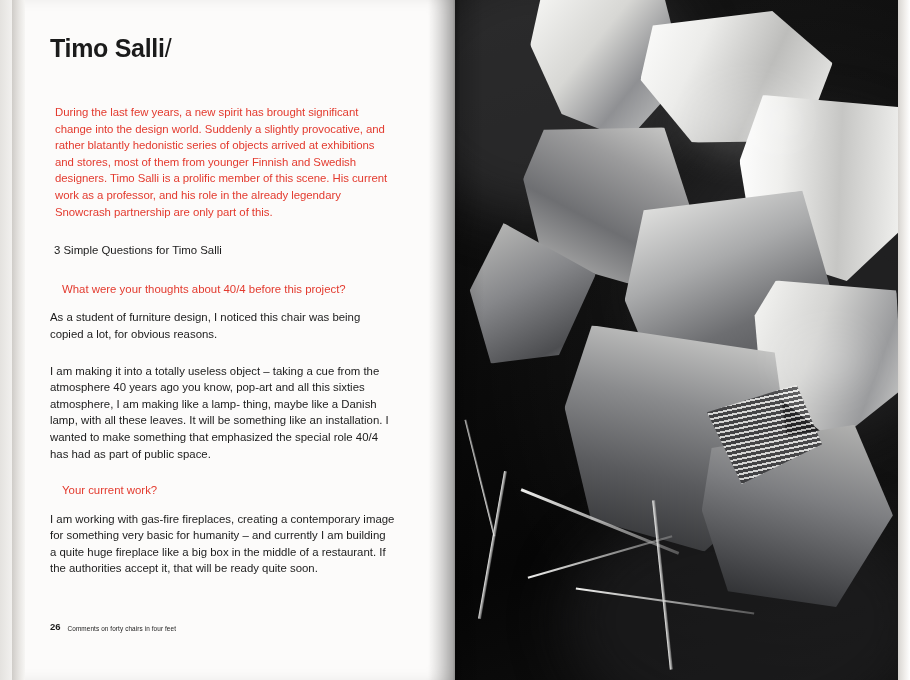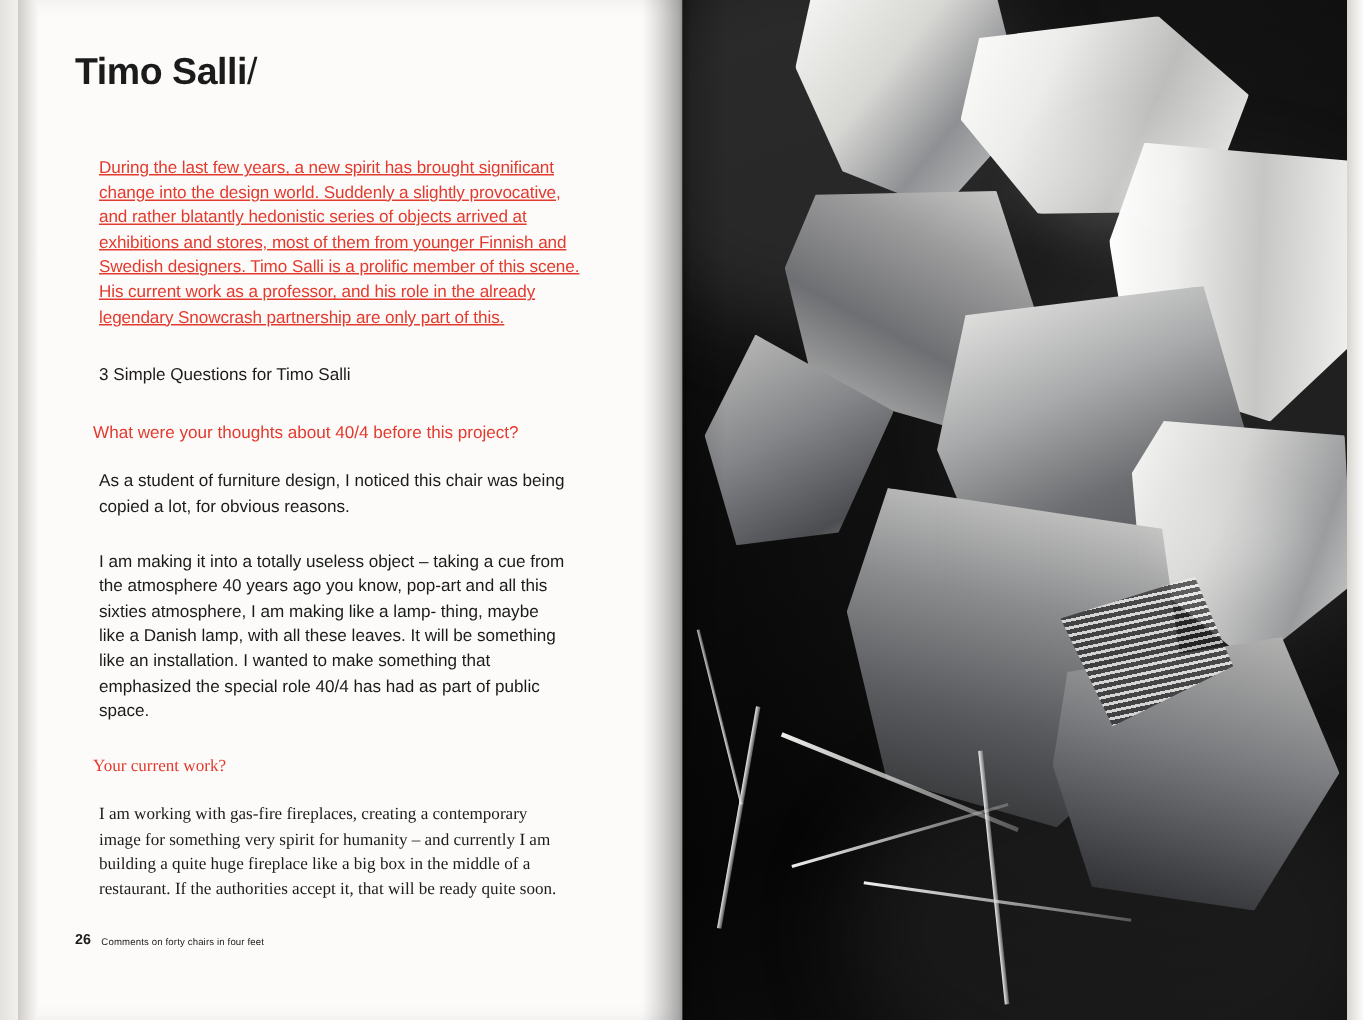--- a/index.html
+++ b/index.html
@@ -86,45 +86,44 @@
     position: absolute;
     left: 38px;
     top: 104px;
     width: 345px;
   }
 
   .intro {
     color: #e33a2e;
     font-size: 11.4px;
     line-height: 16.6px;
-    margin: 0 0 22px 16px;
+    margin: 0 0 22px 5px;
     letter-spacing: -0.05px;
-    text-decoration: underline;
   }
 
   .lead-line {
     color: #1b1b1b;
     font-size: 11.4px;
     line-height: 16.6px;
-    margin: 0 0 22px 16px;
+    margin: 0 0 22px 4px;
   }
 
   .qa { margin: 0 0 20px 0; }
-  .qa:last-child { margin-bottom: 0; font-family: Liberation Serif, serif; }
+  .qa:last-child { margin-bottom: 0; }
   .q {
     color: #e33a2e;
     font-size: 11.4px;
     line-height: 16.6px;
     margin: 12px;
   }
   .a {
     color: #1b1b1b;
     font-size: 11.4px;
     line-height: 16.6px;
-    margin: 16px;
+    margin: 0;
   }
 
   .folio {
     position: absolute;
     left: 38px;
     bottom: 48px;
     display: flex;
     align-items: flex-end;
     gap: 7px;
     justify-content: flex-end;
@@ -302,21 +301,21 @@
         <p class="q">What were your thoughts about 40/4 before this project?</p>
         <p class="a">As a student of furniture design, I noticed this chair was being copied a lot, for obvious reasons.</p>
       </div>
 
       <div class="qa">
         <p class="a">I am making it into a totally useless object – taking a cue from the atmosphere 40 years ago you know, pop-art and all this sixties atmosphere, I am making like a lamp- thing, maybe like a Danish lamp, with all these leaves. It will be something like an installation. I wanted to make something that emphasized the special role 40/4 has had as part of public space.</p>
       </div>
 
       <div class="qa">
         <p class="q">Your current work?</p>
-        <p class="a">I am working with gas-fire fireplaces, creating a contemporary image for something very spirit for humanity – and currently I am building a quite huge fireplace like a big box in the middle of a restaurant. If the authorities accept it, that will be ready quite soon.</p>
+        <p class="a">I am working with gas-fire fireplaces, creating a contemporary image for something very basic for humanity – and currently I am building a quite huge fireplace like a big box in the middle of a restaurant. If the authorities accept it, that will be ready quite soon.</p>
       </div>
     </div>
 
     <div class="folio">
       <span class="folio-num">26</span>
       <span class="folio-text">Comments on forty chairs in four feet</span>
     </div>
   </div>
 
   <div class="right-page">

